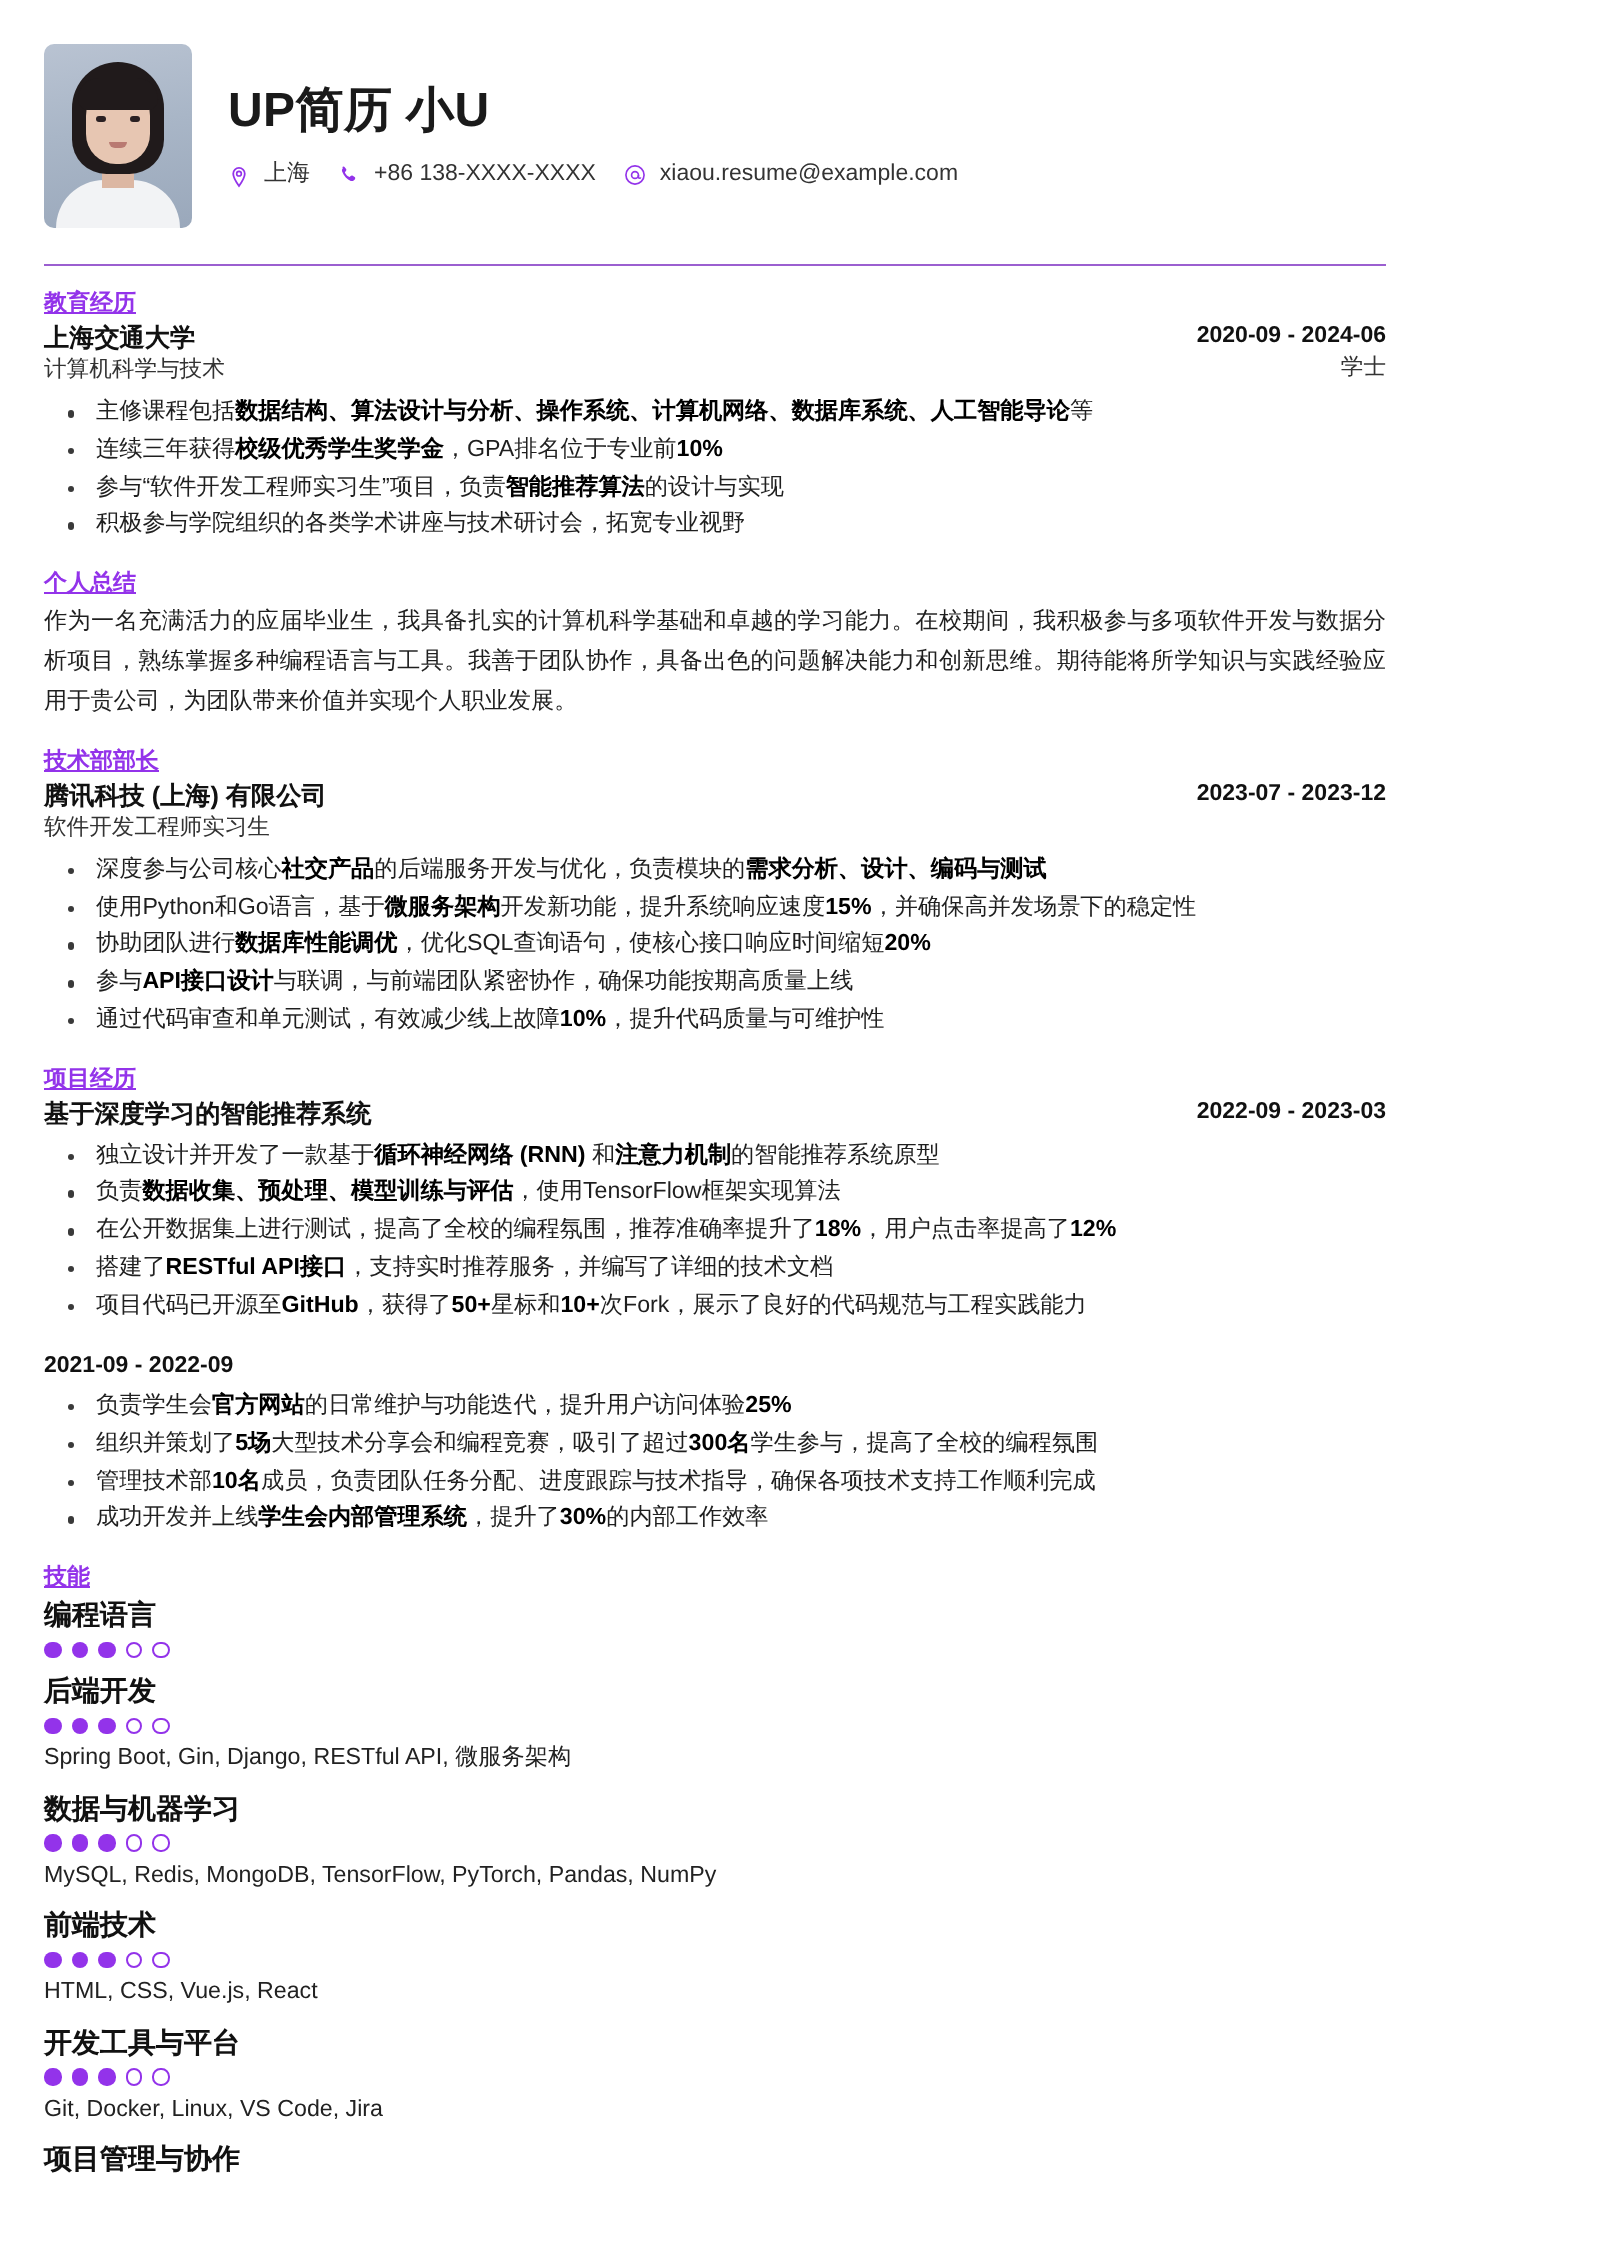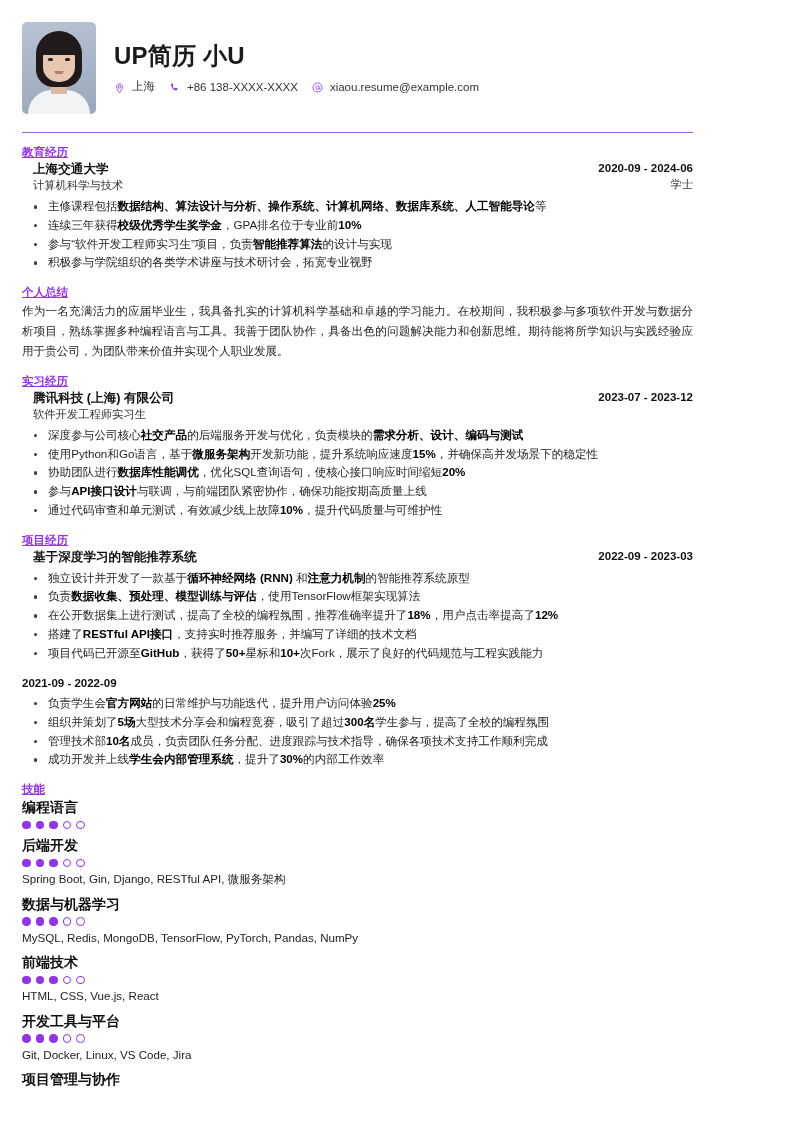--- a/index.html
+++ b/index.html
@@ -154,21 +154,21 @@
   }
 
   .entry { margin-bottom: 2px; }
 
   .entry-head {
     display: flex;
     justify-content: space-between;
     align-items: flex-start;
     gap: 16px;
   }
-  .entry-left { flex: 1 1 auto; min-width: 0; margin-left: 11px; }
+  .entry-left { flex: 1 1 auto; min-width: 0; }
   .entry-right { flex: 0 0 auto; text-align: right; }
 
   .org {
     font-size: 12.6px;
     font-weight: 700;
     color: #111111;
     line-height: 1.35;
   }
   .role {
     font-size: 11.3px;
@@ -318,21 +318,21 @@
             <li><span>参与“软件开发工程师实习生”项目，负责</span><b>智能推荐算法</b><span>的设计与实现</span></li>
             <li><span>积极参与学院组织的各类学术讲座与技术研讨会，拓宽专业视野</span></li>
           </ul>
         </div>
       </div>
       <div class="section">
         <div class="sec-title">个人总结</div>
         <div class="summary">作为一名充满活力的应届毕业生，我具备扎实的计算机科学基础和卓越的学习能力。在校期间，我积极参与多项软件开发与数据分析项目，熟练掌握多种编程语言与工具。我善于团队协作，具备出色的问题解决能力和创新思维。期待能将所学知识与实践经验应用于贵公司，为团队带来价值并实现个人职业发展。</div>
       </div>
       <div class="section">
-        <div class="sec-title">实习经历</div>
+        <div class="sec-title">技术部部长</div>
         <div class="entry">
           <div class="entry-head">
             <div class="entry-left">
               <div class="org">腾讯科技 (上海) 有限公司</div>
               <div class="role">软件开发工程师实习生</div>
             </div>
             <div class="entry-right">
               <div class="date">2023-07 - 2023-12</div>
             </div>
           </div>

